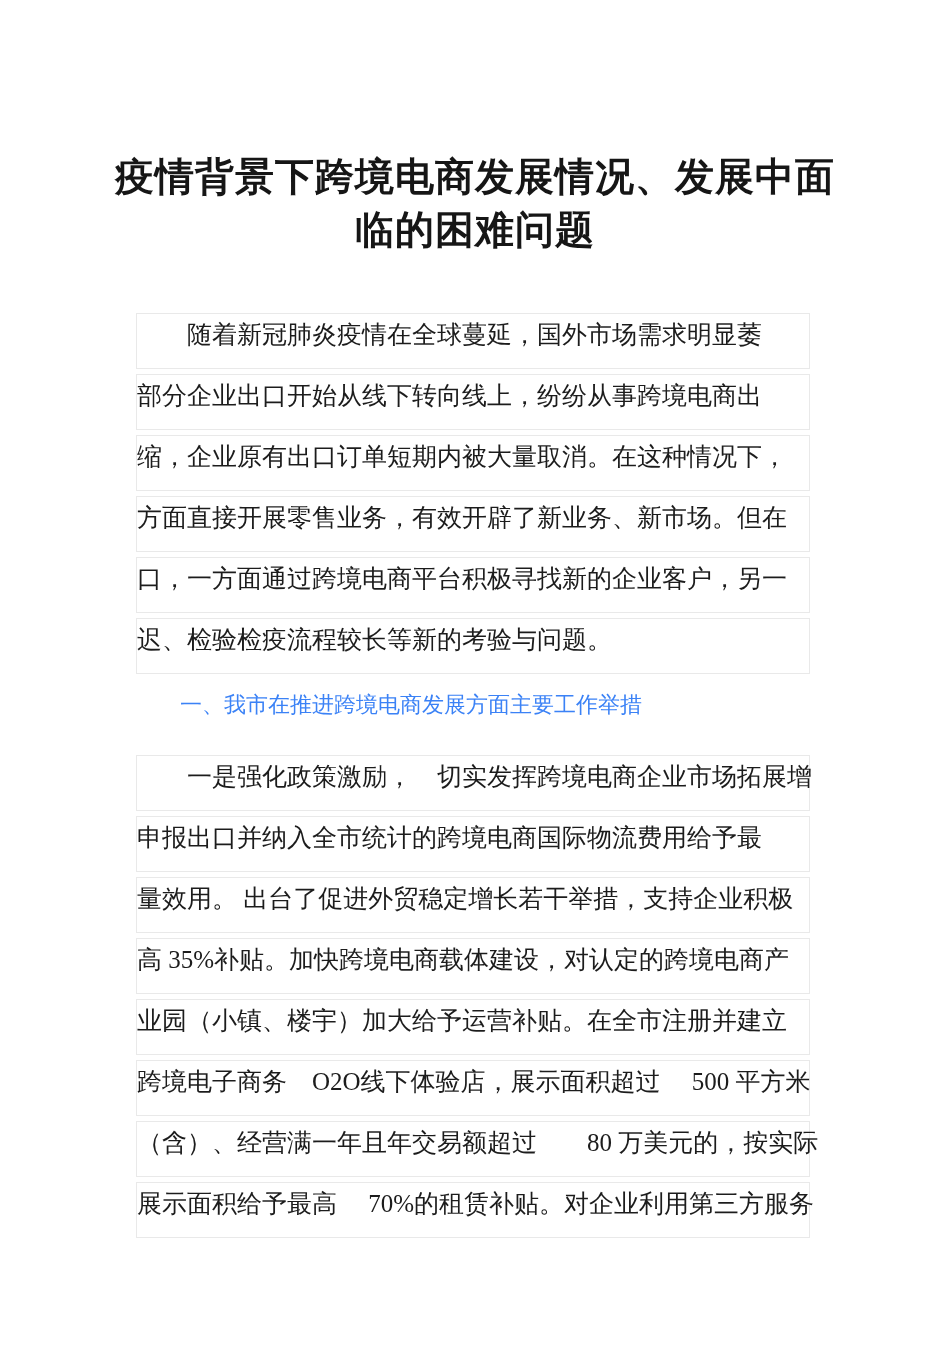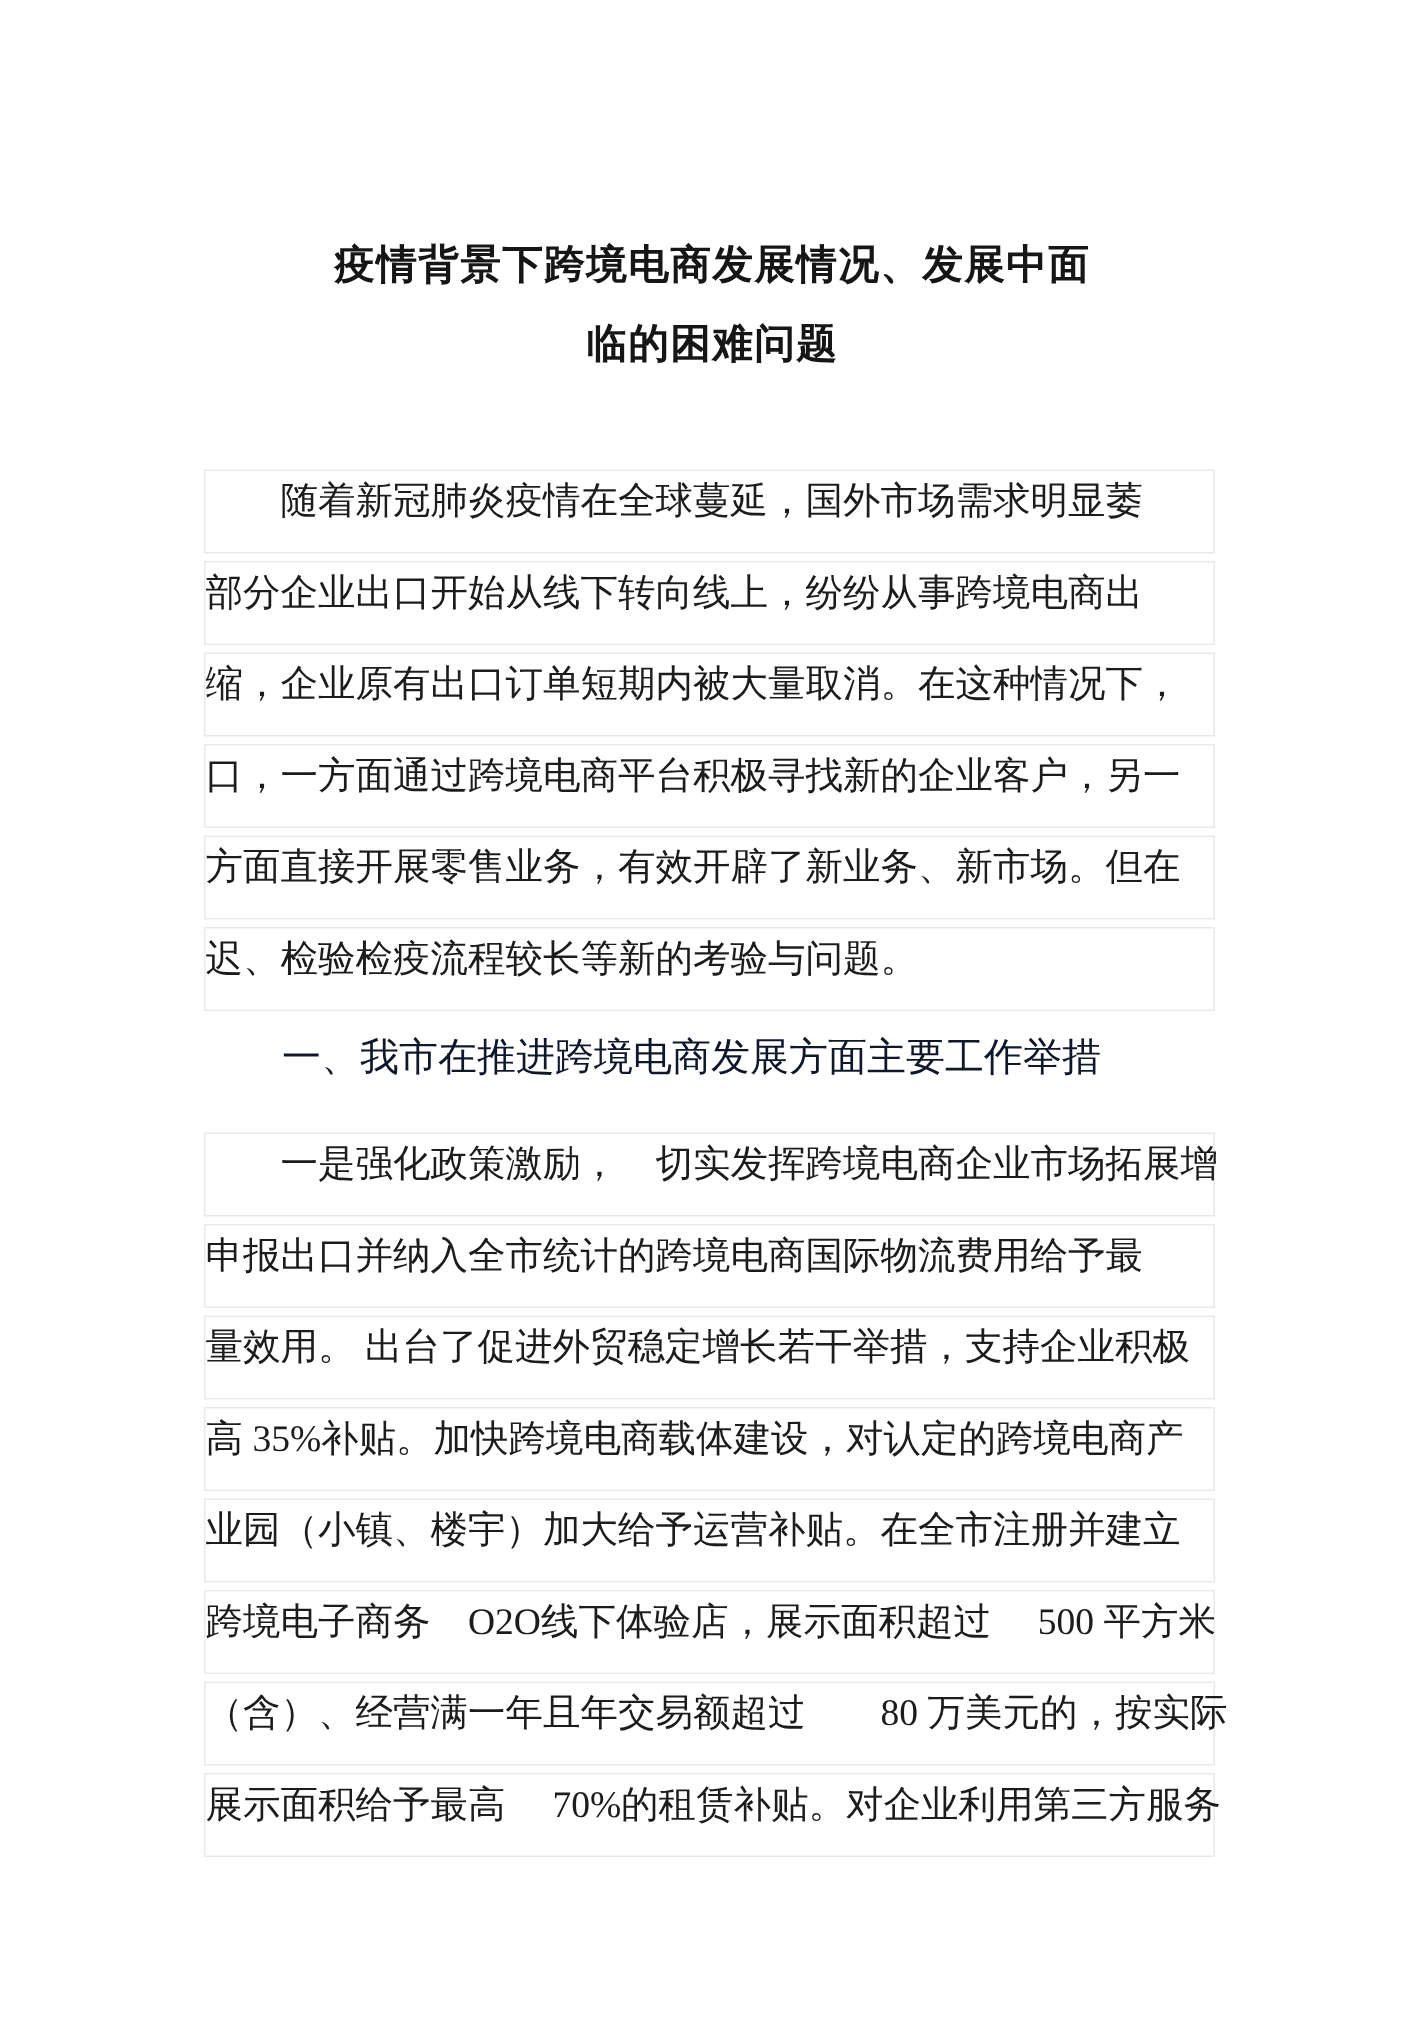--- a/index.html
+++ b/index.html
@@ -21,21 +21,21 @@
   .doc-page {
     position: relative;
     width: 950px;
     height: 1345px;
     background: var(--page-bg);
   }
   .doc-title {
     margin: 150px auto 0;
     width: 912px;
     text-align: center;
-    font-size: 27px;
+    font-size: 39px;
     font-weight: 700;
     line-height: 53px;
     color: #161616;
     letter-spacing: 1px;
   }
   .para { margin: 0; }
   .para-1 { margin-top: 57px; }
   .text-line {
     box-sizing: border-box;
     width: 674px;
@@ -44,42 +44,42 @@
     border: 1px solid var(--box-border);
     background: var(--page-bg);
     font-size: 25px;
     line-height: 42px;
     white-space: pre;
     overflow: visible;
     color: var(--text-color);
   }
   .section-heading {
     margin: 16px 0 35px 136px;
-    font-size: 26px;
+    font-size: 22px;
     line-height: 30px;
     white-space: pre;
-    color: #0f172a;
+    color: #3b82f6;
   }
 </style>
 </head>
 <body>
 
 <div class="doc-page">
 
   <div class="doc-title">
     <div>疫情背景下跨境电商发展情况、发展中面</div>
     <div>临的困难问题</div>
   </div>
 
   <div class="para para-1">
     <div class="text-line">　　随着新冠肺炎疫情在全球蔓延，国外市场需求明显萎</div>
     <div class="text-line">部分企业出口开始从线下转向线上，纷纷从事跨境电商出</div>
     <div class="text-line">缩，企业原有出口订单短期内被大量取消。在这种情况下，</div>
+    <div class="text-line">方面直接开展零售业务，有效开辟了新业务、新市场。但在</div>
     <div class="text-line">口，一方面通过跨境电商平台积极寻找新的企业客户，另一</div>
-    <div class="text-line">方面直接开展零售业务，有效开辟了新业务、新市场。但在</div>
     <div class="text-line">迟、检验检疫流程较长等新的考验与问题。</div>
   </div>
 
   <div class="section-heading">　　一、我市在推进跨境电商发展方面主要工作举措</div>
 
   <div class="para para-2">
     <div class="text-line">　　一是强化政策激励，　切实发挥跨境电商企业市场拓展增</div>
     <div class="text-line">申报出口并纳入全市统计的跨境电商国际物流费用给予最</div>
     <div class="text-line">量效用。 出台了促进外贸稳定增长若干举措，支持企业积极</div>
     <div class="text-line">高 35%补贴。加快跨境电商载体建设，对认定的跨境电商产</div>

